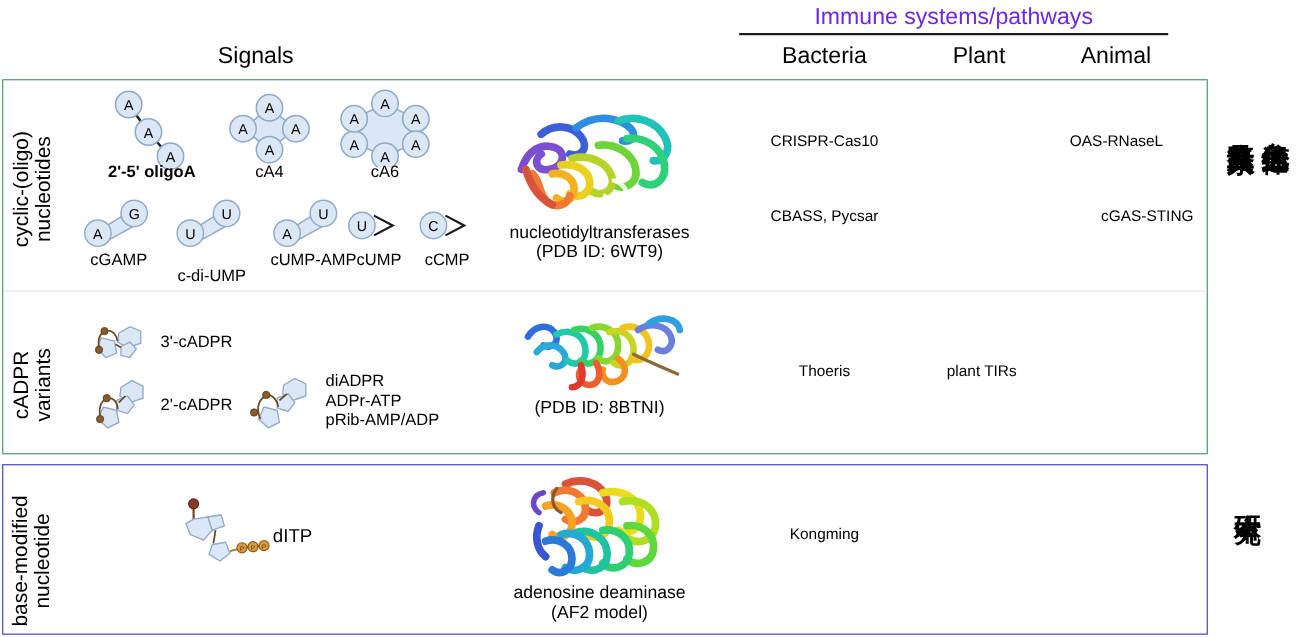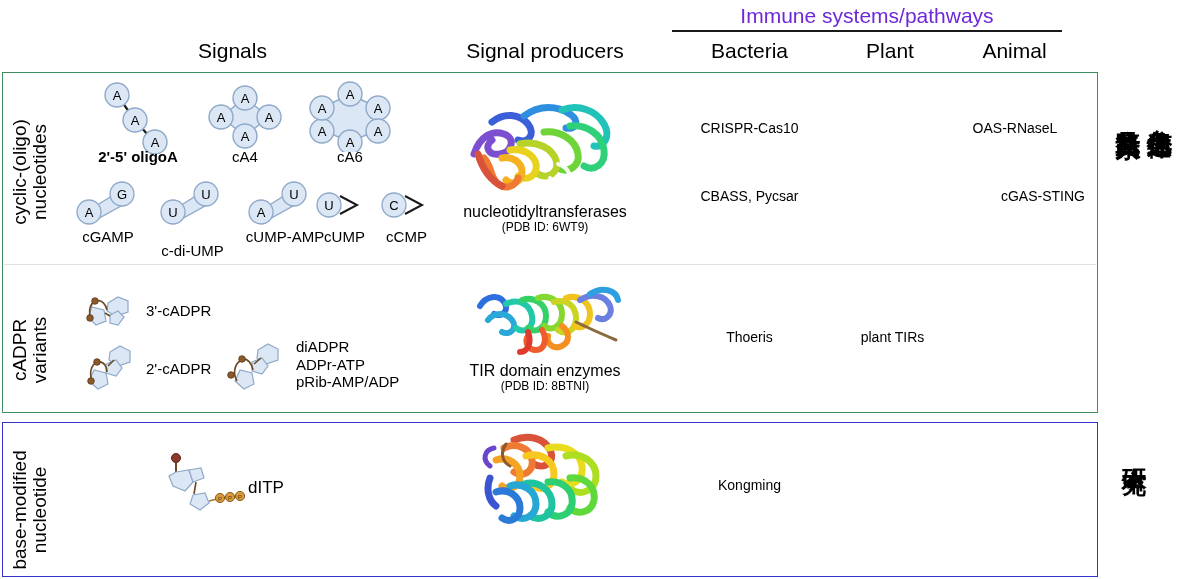--- a/index.html
+++ b/index.html
@@ -83,21 +83,21 @@
 
   
   .protein { position: absolute; }
   .protein-caption {
     position: absolute;
     text-align: center;
     white-space: nowrap;
     line-height: 1.15;
   }
   .protein-caption .pname { font-size: 16px; color: #000; display: block; }
-  .protein-caption .pid   { font-size: 12px; color: #000; display: block; }
+  .protein-caption .pid   { font-size: 16px; color: #000; display: block; }
 
   
   .sysentry {
     position: absolute;
     font-size: 14px;
     color: #000;
     white-space: nowrap;
     text-align: center;
     line-height: 1;
   }
@@ -121,21 +121,20 @@
     font-weight: 600;
   }
 </style>
 </head>
 <body>
 
 <div id="figure">
 
   <div class="col-header" style="left:130px; top:40px; width:205px;">Signals</div>
 
-  <div class="col-header" style="left:420px; top:40px; width:250px;">Signal producers</div>
 
   <div class="group-header" style="left:672px; top:5px; width:390px;">Immune systems/pathways</div>
   <div class="group-rule" style="left:672px; top:30px; width:390px;"></div>
 
   <div class="col-header" style="left:672px; top:40px; width:155px;">Bacteria</div>
   <div class="col-header" style="left:830px; top:40px; width:120px;">Plant</div>
   <div class="col-header" style="left:952px; top:40px; width:125px;">Animal</div>
 
   <div class="panel panel-green" style="left:2px; top:72px; width:1096px; height:341px;"></div>
   <div class="row-divider" style="left:4px; top:264px; width:1092px;"></div>
@@ -312,21 +311,20 @@
       <path d="M96 20 C 108 16, 120 24, 120 36 C 120 46, 112 52, 104 48" stroke="#f0c41c" stroke-width="6"></path>
       <path d="M110 22 C 122 14, 136 18, 140 28 C 143 36, 136 44, 128 40" stroke="#6a7fe0" stroke-width="6"></path>
       <path d="M120 16 C 132 8, 146 12, 148 22" stroke="#2e9fe0" stroke-width="6"></path>
       <path d="M92 48 C 100 54, 100 64, 92 68 C 84 72, 76 66, 78 58" stroke="#f59020" stroke-width="6"></path>
       <path d="M72 52 C 78 62, 74 72, 66 72 C 58 72, 54 64, 58 58" stroke="#ee5d2e" stroke-width="6"></path>
       <path d="M58 54 C 62 64, 58 74, 50 74" stroke="#e03a2e" stroke-width="6"></path>
       <path d="M106 44 C 118 50, 132 56, 146 62" stroke="#8a6a3a" stroke-width="3"></path>
     </g>
   </svg>
   <div class="protein-caption" style="left:420px; top:362px; width:250px;">
-    <span class="pname">TIR domain enzymes</span>
     <span class="pid">(PDB ID: 8BTNI)</span>
   </div>
 
   <div class="sysentry" style="left:672px; top:330px; width:155px;">Thoeris</div>
   <div class="sysentry" style="left:830px; top:330px; width:125px;">plant TIRs</div>
 
   <div class="rowlabel" style="left:-53px; top:490px; width:165px; transform: rotate(-90deg);">
     <span class="l1">base-modified</span>
     <span class="l2">nucleotide</span>
   </div>
@@ -361,20 +359,24 @@
       <path d="M100 48 C 114 46, 126 56, 124 70 C 122 82, 108 86, 100 78" stroke="#5fd83c" stroke-width="7"></path>
       <path d="M78 52 C 92 50, 104 60, 102 74 C 100 86, 86 90, 78 82" stroke="#2ecf72" stroke-width="7"></path>
       <path d="M54 54 C 68 50, 82 60, 82 74 C 82 86, 70 92, 60 86" stroke="#1fc3a0" stroke-width="7"></path>
       <path d="M40 56 C 52 52, 66 60, 66 74 C 66 86, 54 92, 44 86" stroke="#26a8d4" stroke-width="7"></path>
       <path d="M26 62 C 38 58, 50 66, 50 78 C 50 88, 40 94, 32 88" stroke="#2c7ad8" stroke-width="7"></path>
       <path d="M20 48 C 16 58, 18 70, 26 76" stroke="#3a55d0" stroke-width="7"></path>
       <path d="M20 36 C 12 30, 14 20, 24 18" stroke="#6a46cc" stroke-width="5"></path>
       <path d="M36 14 C 30 22, 32 32, 40 36" stroke="#8a5a2a" stroke-width="3"></path>
     </g>
   </svg>
+  <div class="protein-caption" style="left:420px; top:531px; width:250px;">
+    <span class="pname">adenosine deaminase</span>
+    <span class="pid">(AF2 model)</span>
+  </div>
 
   <div class="sysentry" style="left:672px; top:478px; width:155px;">Kongming</div>
 
   <div class="cn-block" style="left:1112px; top:110px;">
     <div class="cn-col">免信通经体</div>
     <div class="cn-col">疫号路典系</div>
   </div>
 
   <div class="cn-block" style="left:1118px; top:448px;">
     <div class="cn-col">本研究</div>

